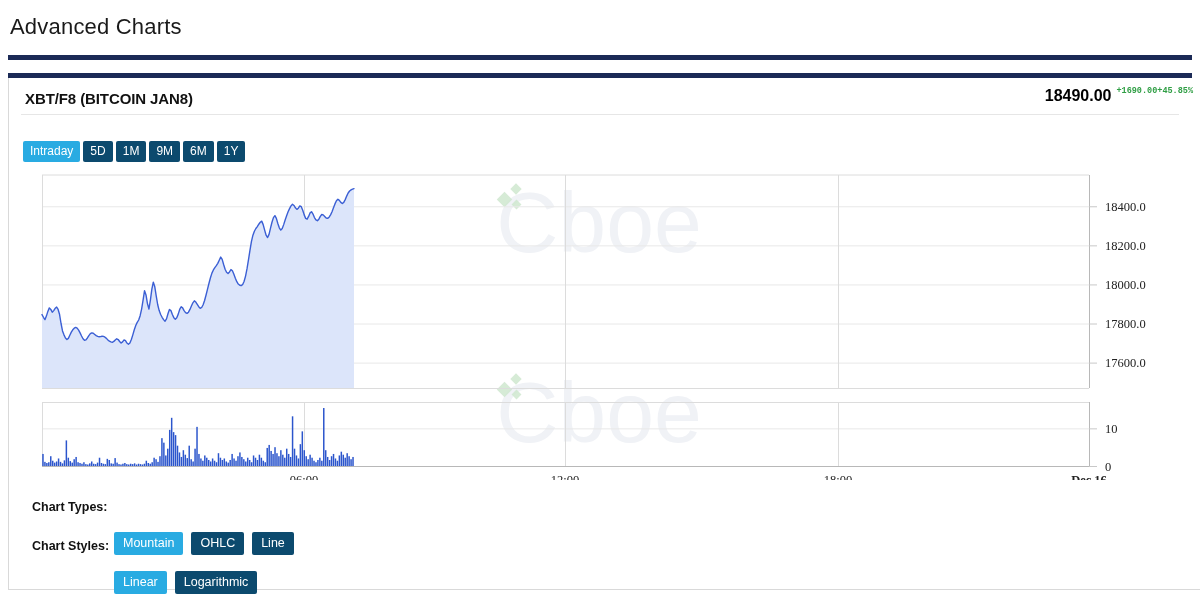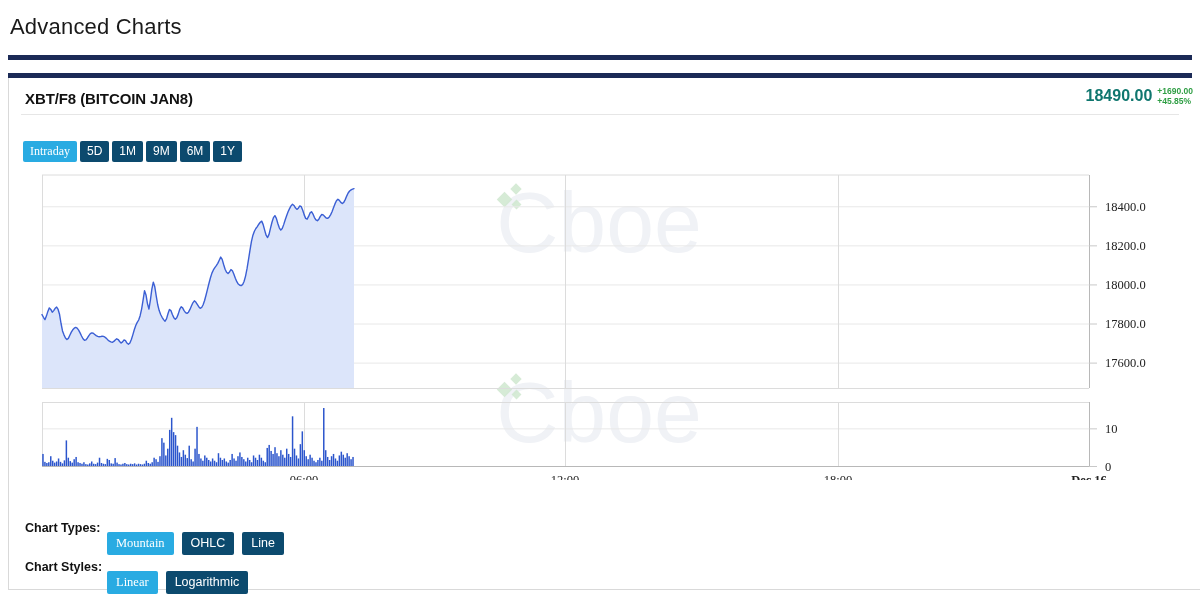--- a/index.html
+++ b/index.html
@@ -27,43 +27,43 @@
     border:1px solid #d9d9d9;border-top:none;background:#fff;box-sizing:border-box;
   }
 
   
   .inst-row{position:absolute;left:0;top:0;width:100%;height:36px;}
   .inst-name{
     position:absolute;left:16px;top:12px;
     font-size:15px;font-weight:bold;color:#111;letter-spacing:-.1px;
   }
   .quote{position:absolute;right:10px;top:8px;display:flex;align-items:flex-start;}
-  .quote-last{font-size:16px;font-weight:bold;color:#0f766e;line-height:20px;}
-  .quote-chg{margin-left:5px;display:flex;flex-direction:column;line-height:9.5px;padding-top:1px;}
+  .quote-last{font-size:16px;font-weight:bold;color:#000000;line-height:20px;}
+  .quote-chg{margin-left:5px;display:flex;flex-direction:row;line-height:9.5px;padding-top:1px;font-family:Liberation Mono, monospace;}
   .quote-chg span{font-size:8.5px;color:#2f9e44;font-weight:bold;}
 
   .hdr-sep{position:absolute;left:12px;top:36px;width:1158px;height:1px;background:#e6e6e6;}
 
   
   .range-bar{position:absolute;left:14px;top:63px;display:flex;gap:3px;}
   .btn{
     display:inline-block;padding:3px 7px 4px 7px;border-radius:2px;
     font-size:12px;color:#ffffff;background:#0c4a6e;line-height:14px;
     cursor:pointer;user-select:none;white-space:nowrap;
   }
-  .btn.active{background:#29abe2;font-family:Liberation Serif, serif;}
+  .btn.active{background:#29abe2;}
 
   
   .chart-wrap{position:absolute;left:0;top:92px;width:1182px;height:310px;}
   .chart-svg{display:block;}
 
   
 
   
-  .ctrl-row{position:absolute;left:16px;display:flex;align-items:center;}
+  .ctrl-row{position:absolute;left:23px;display:flex;}
   .ctrl-row.types{top:422px;}
   .ctrl-row.styles{top:461px;}
   .ctrl-label{font-size:12.5px;font-weight:bold;color:#111;width:82px;}
   .ctrl-btns{display:flex;gap:8px;margin-top:32px;}
   .ctrl-btns .btn{padding:4px 9px 5px 9px;font-size:12.5px;}
 </style>
 </head>
 <body>
 
 <div class="page">

